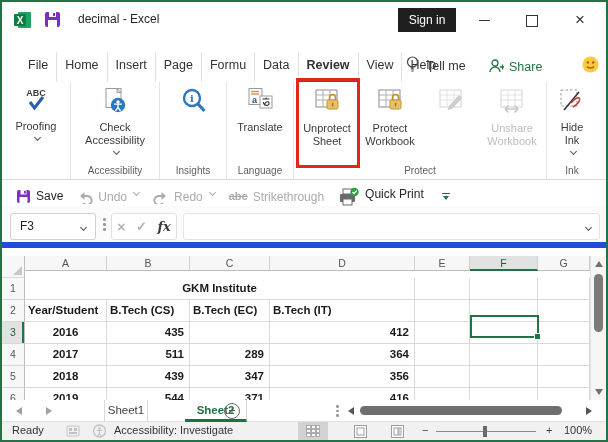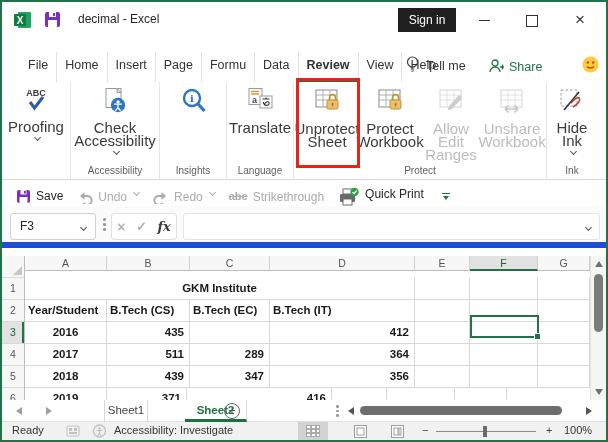--- a/index.html
+++ b/index.html
@@ -27,21 +27,21 @@
   .rtab.active{ font-weight:bold; border-bottom:3px solid #217346; }
   .tellme-wrap{ position:absolute; left:404px; bottom:6px; display:flex; align-items:center; font-size:12.5px; color:#333; }
   .share-wrap{ position:absolute; left:486px; bottom:6px; display:flex; align-items:center; font-size:12.5px; color:#217346; }
   .smiley{ position:absolute; left:580px; bottom:5px; }
 
   
   .ribbon{ position:absolute; top:80px; left:0; width:604px; height:98px; background:#fff; border-bottom:1px solid #d9d9d9; display:flex; }
   .rgroup{ display:flex; flex-direction:column; border-right:1px solid #e5e5e5; padding:2px 2px 0 2px; }
   .rbtns{ display:flex; flex:1; align-items:flex-start; }
   .rbtn{ display:flex; flex-direction:column; align-items:center; padding-top:3px; text-align:center; }
-  .rbtn .lbl{ font-size:15px; line-height:13px; color:#3b3b3b; margin-top:3px; }
+  .rbtn .lbl{ font-size:11px; line-height:13px; color:#3b3b3b; margin-top:3px; }
   .rbtn.disabled .lbl{ color:#bcbcbc; }
   .grp-label{ text-align:center; font-size:10px; color:#5f5f5f; height:15px; line-height:14px; }
   .chev{ display:inline-block; width:5px; height:5px; border-right:1.3px solid #555; border-bottom:1.3px solid #555; transform:rotate(45deg); margin:2px 0 0 2px; }
   .redbox{ position:absolute; left:294px; top:76px; width:64px; height:90px; border:3px solid #e42618; z-index:6; pointer-events:none; }
 
   
   .qat{ position:absolute; top:178px; left:0; width:604px; height:34px; background:#fff; border-bottom:1px solid #e0e0e0; display:flex; align-items:center; font-size:12px; }
   .qitem{ display:flex; align-items:flex-start; margin-left:14px; color:#262626; }
   .qitem.gray{ color:#ababab; }
   .qitem svg{ margin-right:5px; }
@@ -281,21 +281,20 @@
           <span class="lbl">Protect Workbook</span>
         </div>
         <div class="rbtn disabled" style="width:58px;">
           <span>
             <svg width="30" height="28">
                 <rect x="4" y="3" width="21" height="17" fill="#fff" stroke="#d4d4d4"></rect>
                 <path d="M4 8 H25 M4 13 H25 M11 3 V20 M18 3 V20" stroke="#e2e2e2" fill="none"></path>
                 <path d="M13 19 L23 8 l3.2 3 L16 22 l-4.4 1.2 z" fill="#cecece"></path>
               </svg>
           </span>
-          <span class="lbl">Allow Edit Ranges</span>
         </div>
         <div class="rbtn disabled" style="width:64px;">
           <span>
             <svg width="30" height="28">
                 <rect x="4" y="3" width="21" height="17" fill="#fff" stroke="#d4d4d4"></rect>
                 <path d="M4 8 H25 M4 13 H25 M11 3 V20 M18 3 V20" stroke="#e2e2e2" fill="none"></path>
                 <path d="M8 22 h13 M8 22 l3.5 -3.5 M8 22 l3.5 3.5 M21 22 l-3.5 -3.5 M21 22 l-3.5 3.5" stroke="#c6c6c6" stroke-width="1.6" fill="none"></path>
               </svg>
           </span>
           <span class="lbl">Unshare Workbook</span>
@@ -444,20 +443,21 @@
       <div class="cell cb numcell">439</div>
       <div class="cell cc numcell">347</div>
       <div class="cell cd numcell">356</div>
       <div class="cell ce"></div>
       <div class="cell cf"></div>
       <div class="cell cg"></div>
     </div>
     <div class="grow">
       <div class="rh">6</div>
       <div class="cell ca yearcell">2019</div>
+      <div class="cell cb numcell">544</div>
       <div class="cell cc numcell">371</div>
       <div class="cell cd numcell">416</div>
       <div class="cell ce"></div>
       <div class="cell cf"></div>
       <div class="cell cg"></div>
     </div>
     <div class="selbox"></div>
     <div class="vscroll">
       <div class="vs-up"></div>
       <div class="vs-thumb"></div>

